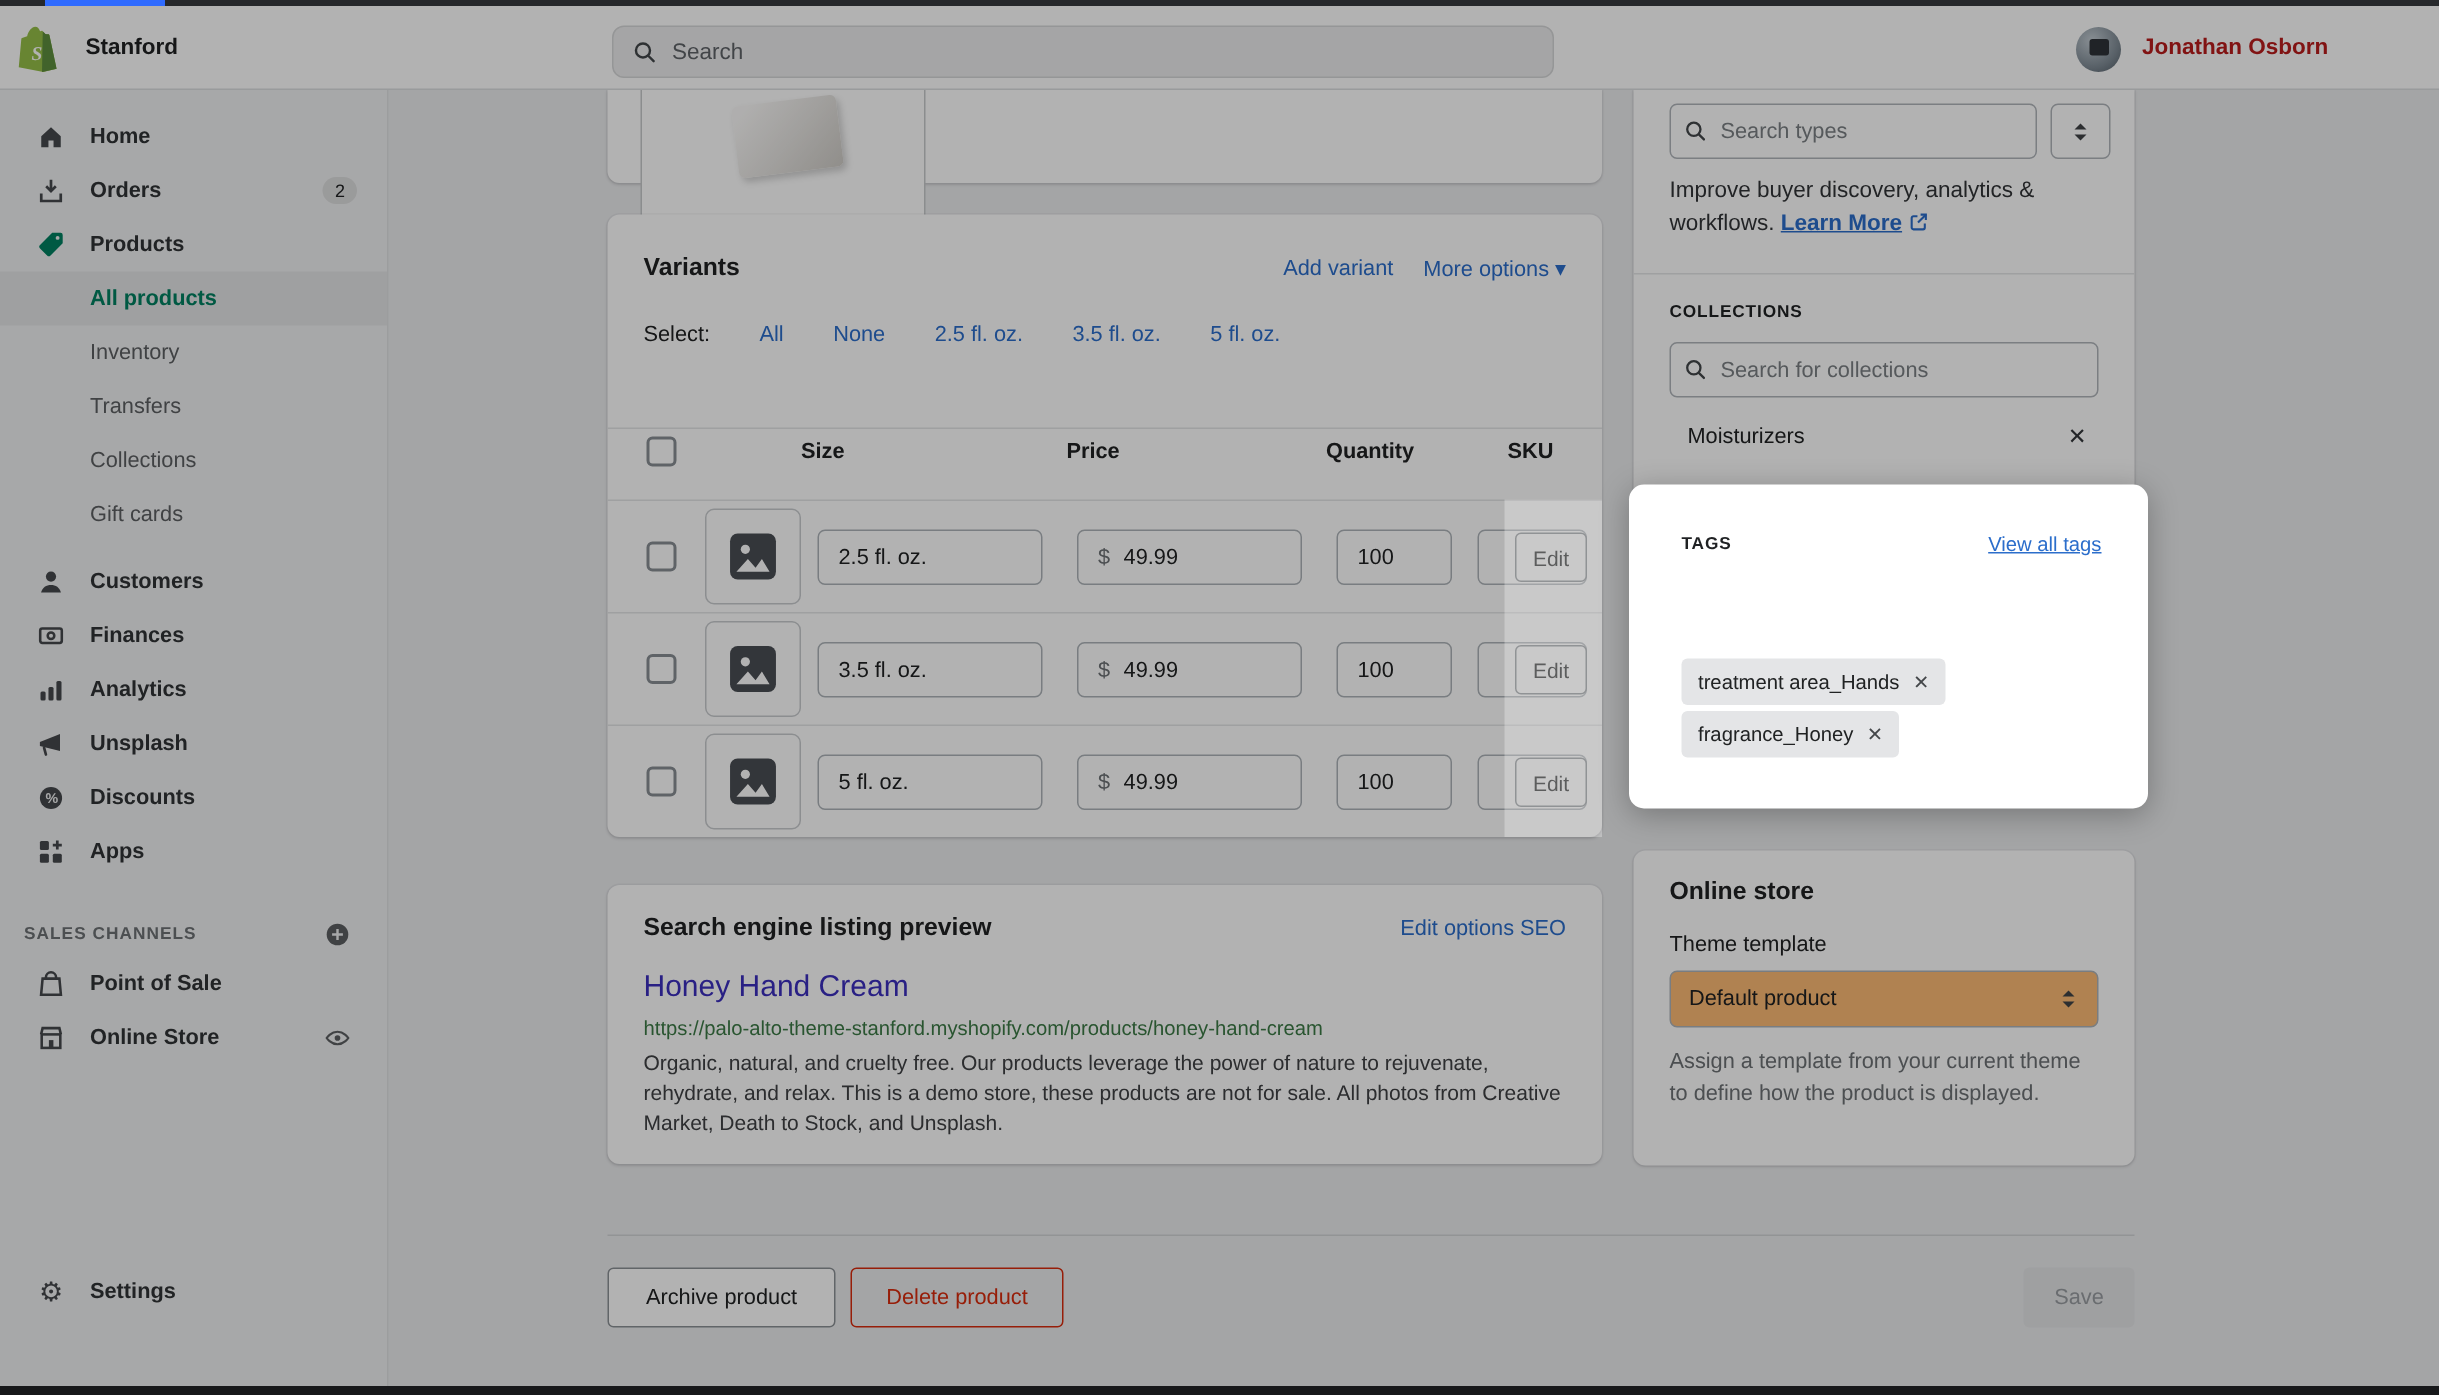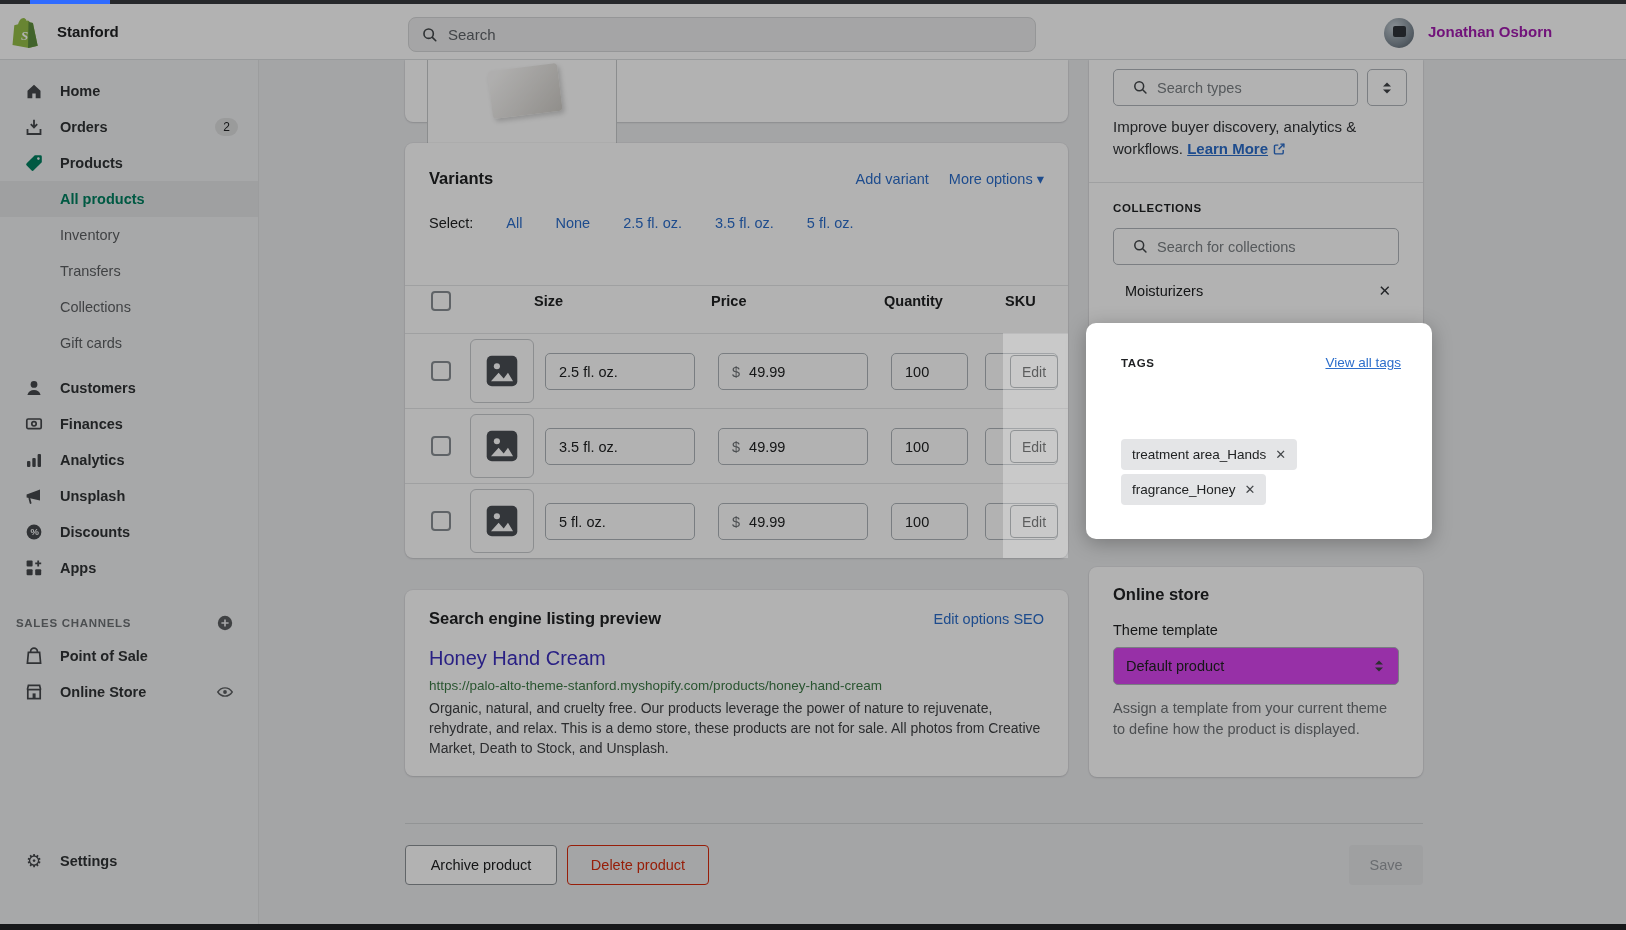--- a/index.html
+++ b/index.html
@@ -14,21 +14,21 @@
 
   
   .topbar { left:0; top:4px; width:1626px; height:56px; background:#ffffff; border-bottom:1px solid #dcdee0; z-index:10; }
   .logo { left:12px; top:11px; width:32px; height:36px; }
   .store-name { left:57px; top:19px; font-size:15px; font-weight:700; color:#202223; }
   .topbar-search { left:408px; top:13px; width:628px; height:35px; background:#ededee; border:1px solid #d6d7d8; border-radius:8px; display:flex; align-items:center; padding:0 12px; gap:9px; }
   .topbar-search input { border:none; outline:none; background:transparent; font-size:15px; color:#3e4246; width:100%; font-family:inherit; }
   .topbar-search input::placeholder { color:#5f6368; }
   .avatar { left:1384px; top:14px; width:30px; height:30px; border-radius:50%; background:radial-gradient(circle at 35% 30%, #c3ccd3, #7f8b95 62%, #515c66); overflow:hidden; }
   .avatar .blob { position:absolute; left:9px; top:8px; width:13px; height:11px; background:#2e3338; border-radius:2px; }
-  .user-name { left:1428px; top:19px; font-size:15px; font-weight:600; color:#a21caf; }
+  .user-name { left:1428px; top:19px; font-size:15px; font-weight:600; color:#b91c1c; }
 
   
   .sidebar { left:0; top:60px; width:259px; height:864px; background:#f0f1f2; border-right:1px solid #e0e1e3; z-index:9; }
   .nav-item { position:relative; height:36px; display:flex; align-items:center; cursor:pointer; }
   .nav-item .ic { position:absolute; left:24px; width:20px; height:20px; color:#45484c; display:flex; align-items:center; justify-content:center; }
   .nav-item .lb { position:absolute; left:60px; font-size:14.5px; font-weight:600; color:#30behavior3335; color:#303335; }
   .nav-item .badge { position:absolute; right:20px; background:rgba(0,0,0,0.08); border-radius:10px; font-size:12px; color:#202223; padding:2px 8px; }
   .sub-item { position:relative; height:36px; display:flex; align-items:center; cursor:pointer; }
   .sub-item .lb { position:absolute; left:60px; font-size:14.5px; font-weight:500; color:#5c5f62; }
   .sub-item.selected { background:#e4e5e7; }
@@ -69,41 +69,41 @@
 
   
   .footer-divider { left:405px; top:823px; width:1018px; border-top:1px solid #d2d4d6; }
   .btn { position:absolute; top:845px; height:40px; border-radius:4px; font-size:14.5px; font-weight:500; display:flex; align-items:center; justify-content:center; cursor:pointer; }
   .btn-archive { left:405px; width:152px; background:#fff; border:1px solid #8c9196; color:#202223; }
   .btn-delete { left:567px; width:142px; background:transparent; border:1px solid #d82c0d; color:#d82c0d; }
   .btn-save { left:1349px; width:74px; background:#e4e5e7; border:none; color:#989ca1; }
 
   
   .org-card { left:1089px; top:60px; width:334px; height:460px; border-radius:0 0 8px 8px; }
-  .side-input { position:absolute; height:37px; border:1px solid #b0b5ba; border-radius:5px; background:#fff; display:flex; align-items:center; padding:0 18px; gap:8px; }
+  .side-input { position:absolute; height:37px; border:1px solid #b0b5ba; border-radius:5px; background:#fff; display:flex; align-items:center; padding:0 8px; gap:8px; }
   .side-input input { border:none; outline:none; background:transparent; font-size:14.5px; color:#202223; width:100%; font-family:inherit; }
   .side-input input::placeholder { color:#7b8084; }
   .stepper-btn { position:absolute; width:40px; height:37px; border:1px solid #b0b5ba; border-radius:5px; background:#fff; display:flex; flex-direction:column; align-items:center; justify-content:center; cursor:pointer; color:#3f4246; }
   .help-text { position:absolute; left:24px; top:56px; width:280px; font-size:15px; line-height:22px; color:#323437; }
   .mini-head { font-size:11.5px; font-weight:700; letter-spacing:.05em; color:#1f2123; }
   .collection-row { position:absolute; left:0; top:216px; width:100%; height:34px; }
 
   
   .dim { left:0; top:0; width:1626px; height:930px; background:rgba(0,0,0,0.30); z-index:50; pointer-events:none; }
   .sticky-band { left:1003px; top:333px; width:65px; height:225px; background:rgba(255,255,255,0.30); z-index:55; pointer-events:none; }
   .spotlight { left:1086px; top:323px; width:346px; height:216px; background:#ffffff; border-radius:10px; box-shadow:0 4px 20px rgba(0,0,0,0.28); z-index:60; }
   .tag-input { position:absolute; left:35px; top:66px; width:276px; height:39px; border:1px solid #c4c8cc; border-radius:5px; display:flex; align-items:center; padding:0 12px; }
   .tag-input input { border:none; outline:none; font-size:14.5px; width:100%; color:#202223; font-family:inherit; }
   .tag-input input::placeholder { color:#8d9196; }
   .pill { position:absolute; left:35px; height:31px; background:#e4e5e7; border-radius:4px; display:inline-flex; align-items:center; padding:0 11px; font-size:13.5px; color:#202223; gap:9px; }
   .pill .x { font-size:13px; color:#44474a; cursor:pointer; }
 
   
   .os-card { left:1089px; top:567px; width:334px; height:210px; }
-  .os-select { position:absolute; left:24px; top:80px; width:286px; height:38px; border:1px solid #aeb4b9; border-radius:5px; background:#d946ef; display:flex; align-items:center; justify-content:space-between; padding:0 12px; font-size:14.5px; color:#202223; cursor:pointer; }
+  .os-select { position:absolute; left:24px; top:80px; width:286px; height:38px; border:1px solid #aeb4b9; border-radius:5px; background:#fdba74; display:flex; align-items:center; justify-content:space-between; padding:0 12px; font-size:14.5px; color:#202223; cursor:pointer; }
   .os-desc { position:absolute; left:24px; top:131px; width:286px; font-size:14.5px; line-height:21px; color:#6d7175; }
 
   .blue-link-sm { color:#2c6ecb; text-decoration:underline; cursor:pointer; }
   svg { display:block; }
 </style>
 </head>
 <body>
 
 <div class="abs topbar">
   <div class="abs logo">

